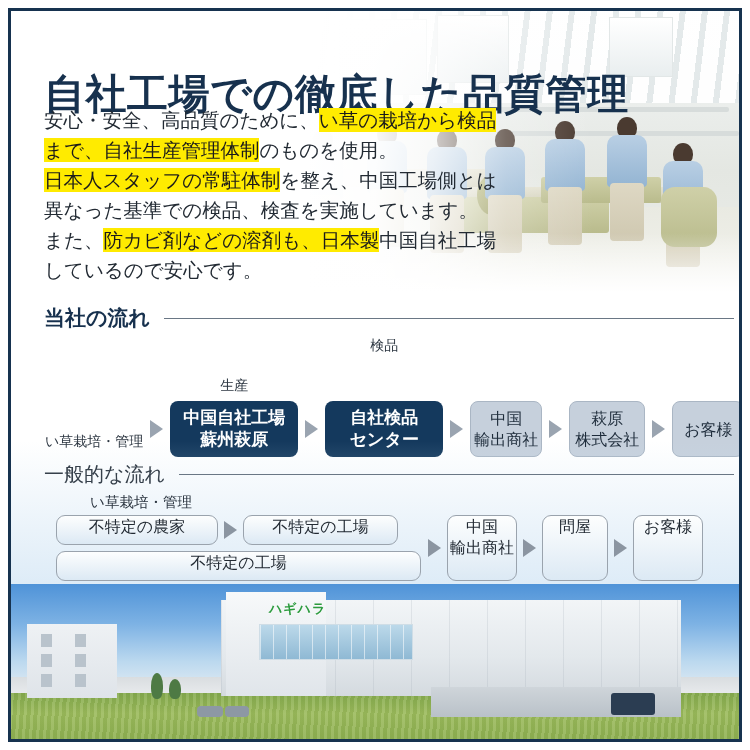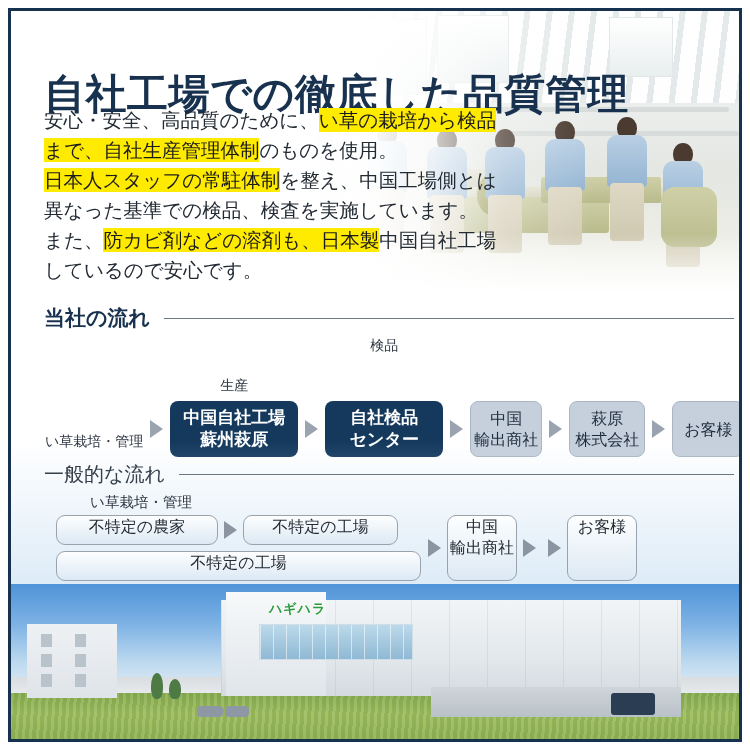--- a/index.html
+++ b/index.html
@@ -382,20 +382,23 @@
 
     <div style="position:absolute;left:417px;top:504px;display:flex;align-items:center;">
       <div class="arrow sm" style="margin:0 6px 0 0;"></div>
       <div class="gbox" style="width:70px;height:66px;">
         <div>
             <div>中国</div>
             <div>輸出商社</div>
           </div>
       </div>
       <div class="arrow sm" style="margin:0 6px;"></div>
+      <div class="gbox" style="width:66px;height:66px;">
+        <div>問屋</div>
+      </div>
       <div class="arrow sm" style="margin:0 6px;"></div>
       <div class="gbox" style="width:70px;height:66px;">
         <div>お客様</div>
       </div>
     </div>
 
     <div class="photo">
       <div class="sky"></div>
       <div class="lot"></div>
       <div class="grass"></div>

